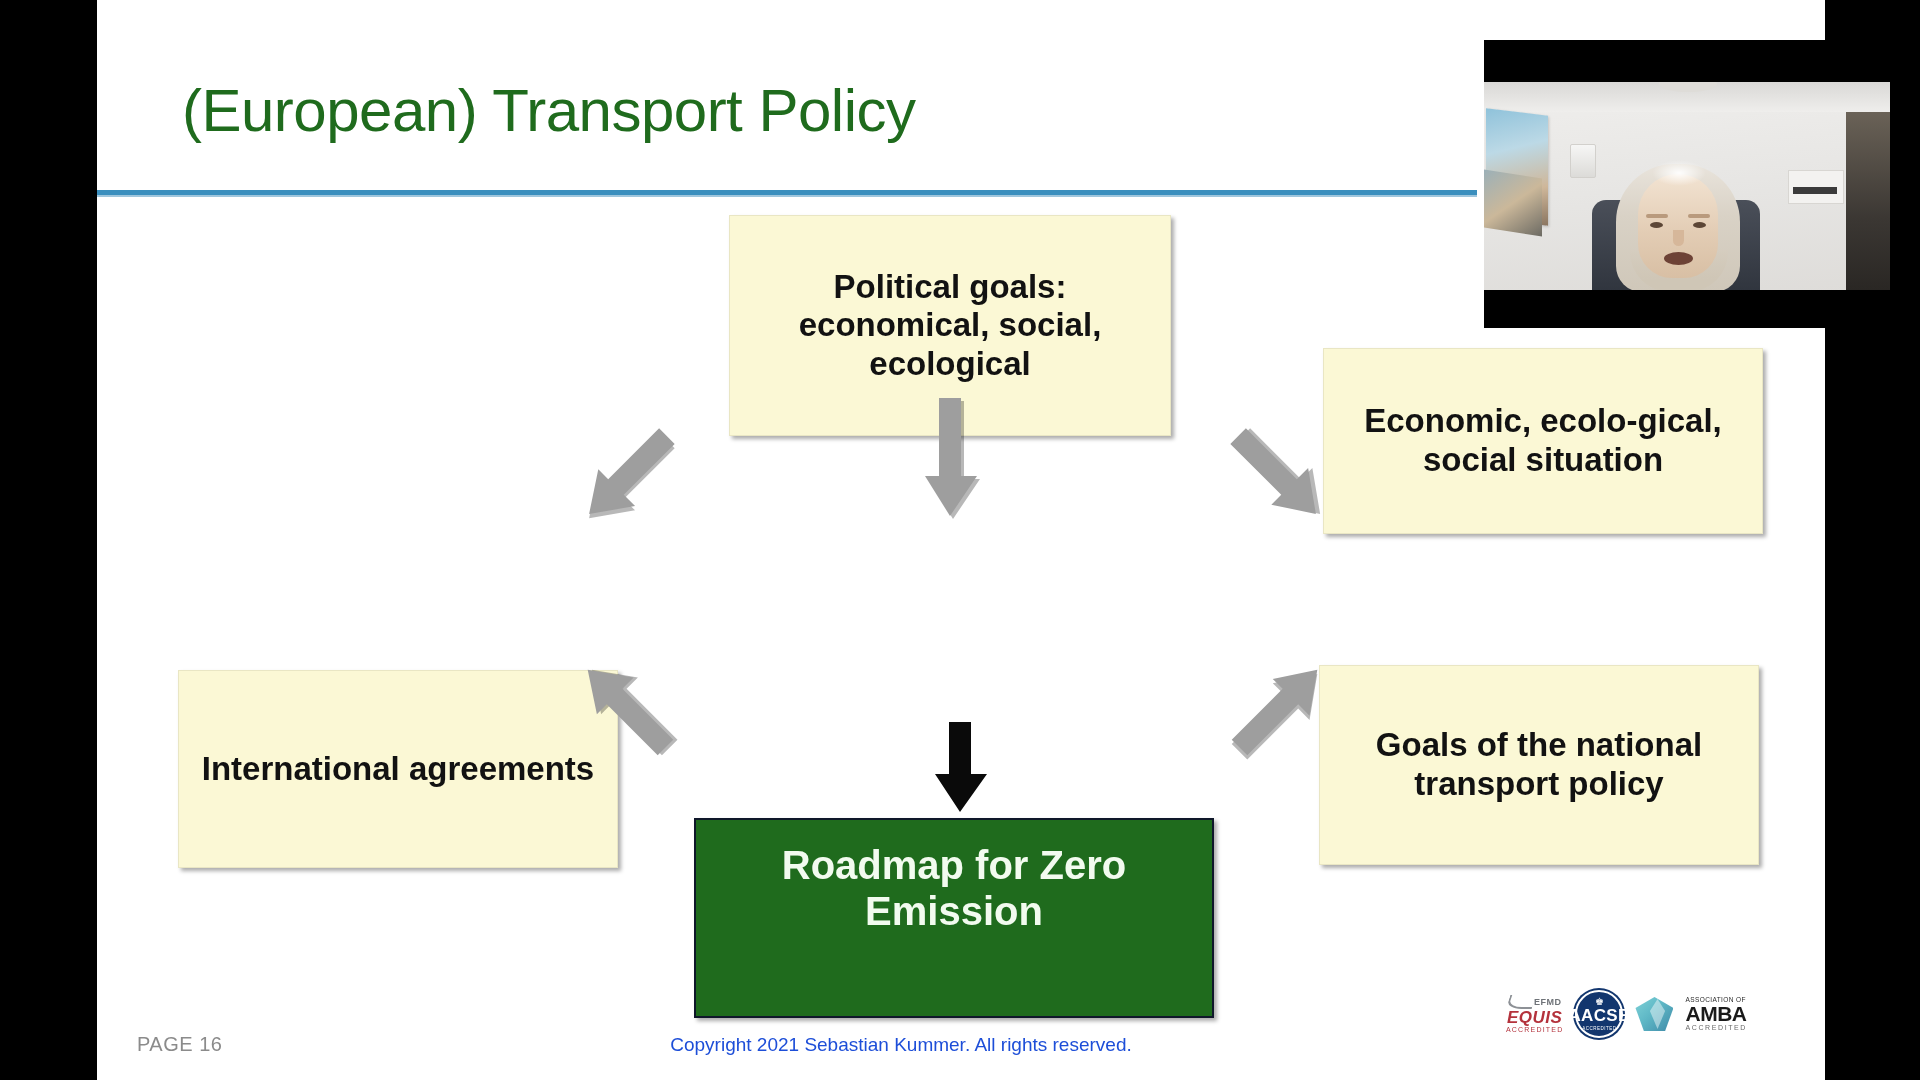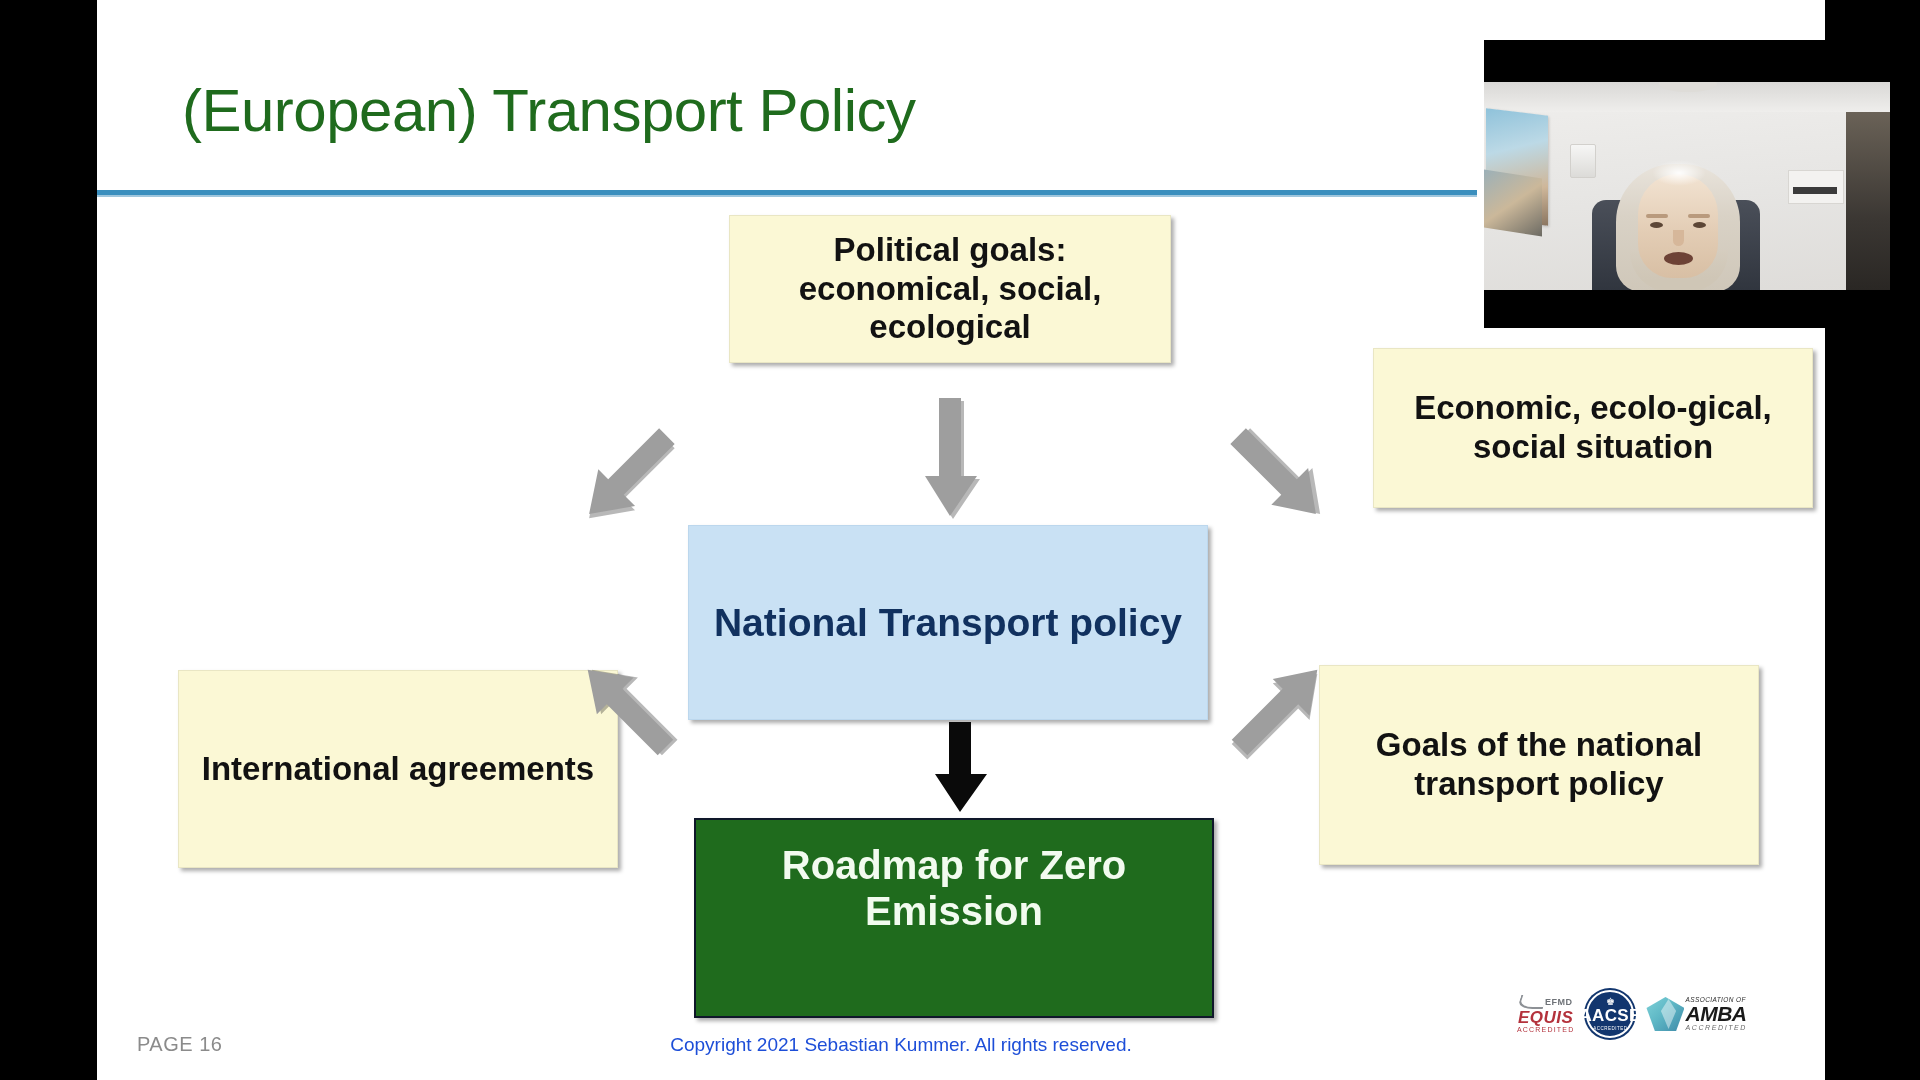--- a/index.html
+++ b/index.html
@@ -80,22 +80,22 @@
   .box-green {
     background: #1f6b1d;
     color: #f2fbef;
     font-size: 40px;
     border: 2px solid #0f172a;
   }
 
   
   #box-eu-policy    { left: 37px;   top: 345px; width: 440px; height: 193px; }
   #box-intl-agree   { left: 37px;   top: 670px; width: 440px; height: 198px; margin-left: 44px; }
-  #box-political    { left: 632px;  top: 215px; width: 442px; height: 148px; }
-  #box-econ-sit     { left: 1276px; top: 348px; width: 440px; height: 160px; }
+  #box-political    { left: 632px;  top: 215px; width: 442px; height: 221px; }
+  #box-econ-sit     { left: 1226px; top: 348px; width: 440px; height: 186px; }
   #box-goals-nat    { left: 1222px; top: 665px; width: 440px; height: 200px; }
   #box-national     { left: 591px;  top: 525px; width: 520px; height: 195px; }
   #box-roadmap      { left: 597px;  top: 818px; width: 520px; height: 200px;
                       align-items: flex-start; padding-top: 22px; }
   #box-roadmap .txt { line-height: 1.16; }
 
   
   .arrow { position: absolute; }
   .arrow svg { display: block; overflow: visible; }
 
@@ -137,21 +137,21 @@
     border: 2px solid #ffffff;
     box-shadow: 0 0 0 2px #12366e;
     display: flex; flex-direction: column;
     align-items: center; justify-content: center;
     color: #ffffff;
   }
   .aacsb-crown { font-size: 10px; line-height: 1; }
   .aacsb-word  { font-size: 17px; font-weight: bold; letter-spacing: .3px; line-height: 1.1; text-align: center; }
   .aacsb-acc   { font-size: 4.5px; letter-spacing: .5px; }
 
-  .amba { gap: 1px; font-style: italic; }
+  .amba { gap: 12px; }
   .amba-diamond {
     width: 38px; height: 34px;
     background:
       linear-gradient(135deg, #7fd2d8 0%, #5fb8c6 45%, #3f8aa8 100%);
     clip-path: polygon(50% 0%, 100% 32%, 78% 100%, 22% 100%, 0% 32%);
     position: relative;
   }
   .amba-diamond::after {
     content: "";
     position: absolute; left: 38%; top: 6%;
@@ -302,23 +302,20 @@
     </div>
 
     <div class="box box-yellow" id="box-econ-sit">
       <span class="txt">Economic, ecolo-gical, social situation</span>
     </div>
 
     <div class="box box-yellow" id="box-goals-nat">
       <span class="txt">Goals of the national transport policy</span>
     </div>
 
-    <div class="box box-blue" id="box-national">
-      <span class="txt">National Transport policy</span>
-    </div>
 
     <div class="box box-green" id="box-roadmap">
       <span class="txt">Roadmap for Zero Emission</span>
     </div>
 
     <div class="arrow" style="left:828px; top:398px;">
       <svg width="60" height="130" viewBox="0 0 60 130">
         <g transform="translate(3,3)">
           <polygon points="14,0 36,0 36,78 52,78 25,118 0,78 14,78" fill="rgba(0,0,0,0.28)"></polygon>
         </g>

